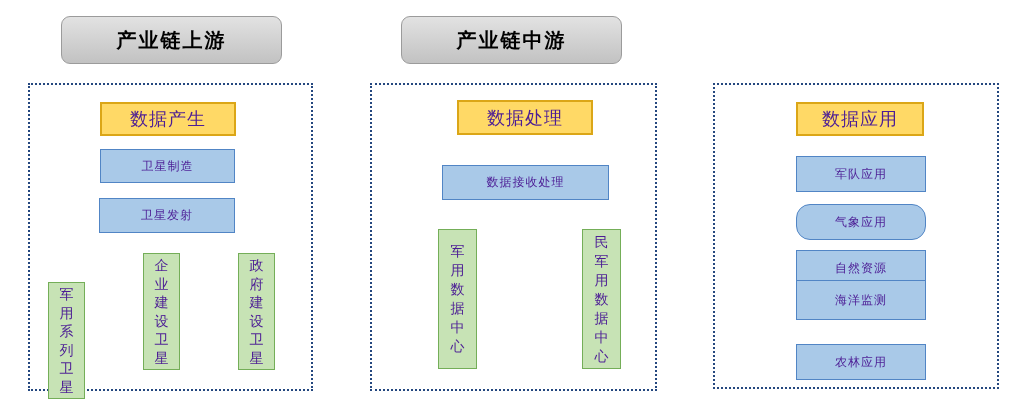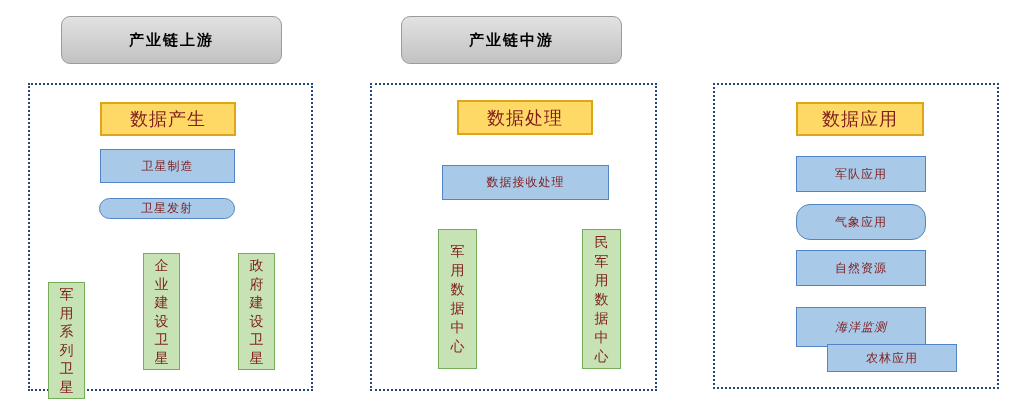--- a/index.html
+++ b/index.html
@@ -12,32 +12,32 @@
     background: #ffffff;
     overflow: hidden;
   }
   .hdr {
     position: absolute;
     height: 48px; width: 221px;
     background: linear-gradient(#E2E2E2, #C2C2C2);
     border: 1px solid #9B9B9B;
     border-radius: 9px;
     display: flex; align-items: center; justify-content: center;
-    font-size: 15px; font-weight: bold; color: #000;
+    font-size: 20px; font-weight: bold; color: #000;
     letter-spacing: 2px;
   }
   .cont {
     position: absolute;
     border: 2px dotted #24477F;
     background: #ffffff;
   }
   .box {
     position: absolute;
     display: flex; align-items: center; justify-content: center;
-    color: #7f1d1d;
+    color: #4c1d95;
   }
   .ybox {
     background: #FFD966;
     border: 2px solid #DBA617;
     font-size: 18px; letter-spacing: 1px;
   }
   .bbox {
     background: #A9C9E8;
     border: 1px solid #5185C5;
     font-size: 12px; letter-spacing: 1px;
@@ -61,21 +61,21 @@
 <div class="canvas">
 
   <div class="hdr" style="left:61px; top:16px;">产业链上游</div>
 
   <div class="cont" style="left:28px; top:83px; width:285px; height:308px;"></div>
 
   <div class="box ybox" style="left:100px; top:102px; width:136px; height:34px;">数据产生</div>
 
   <div class="box bbox" style="left:100px; top:149px; width:135px; height:34px;">卫星制造</div>
 
-  <div class="box bbox" style="left:99px; top:198px; width:136px; height:21px;border-radius:13px;">卫星发射</div>
+  <div class="box bbox" style="left:99px; top:198px; width:136px; height:35px;">卫星发射</div>
 
   <div class="box vbox" style="left:48px; top:253px; width:37px; height:117px;margin-top:29px;">
     <span class="vtxt">军用系列卫星</span>
   </div>
   <div class="box vbox" style="left:143px; top:253px; width:37px; height:117px;">
     <span class="vtxt">企业建设卫星</span>
   </div>
   <div class="box vbox" style="left:238px; top:253px; width:37px; height:117px;">
     <span class="vtxt">政府建设卫星</span>
   </div>
@@ -96,16 +96,16 @@
   </div>
 
 
   <div class="cont" style="left:713px; top:83px; width:286px; height:306px;"></div>
 
   <div class="box ybox" style="left:796px; top:102px; width:128px; height:34px;">数据应用</div>
 
   <div class="box bbox" style="left:796px; top:156px; width:130px; height:36px;">军队应用</div>
   <div class="box bbox" style="left:796px; top:204px; width:130px; height:36px;border-radius:14px;">气象应用</div>
   <div class="box bbox" style="left:796px; top:250px; width:130px; height:36px;">自然资源</div>
-  <div class="box bbox" style="left:796px; top:307px; width:130px; height:40px;font-style:italic;">海洋监测</div>
-  <div class="box bbox" style="left:796px; top:344px; width:130px; height:28px;margin-left:31px;">农林应用</div>
+  <div class="box bbox" style="left:796px; top:280px; width:130px; height:40px;">海洋监测</div>
+  <div class="box bbox" style="left:796px; top:344px; width:130px; height:36px;">农林应用</div>
 
 </div>
 
 </body></html>

